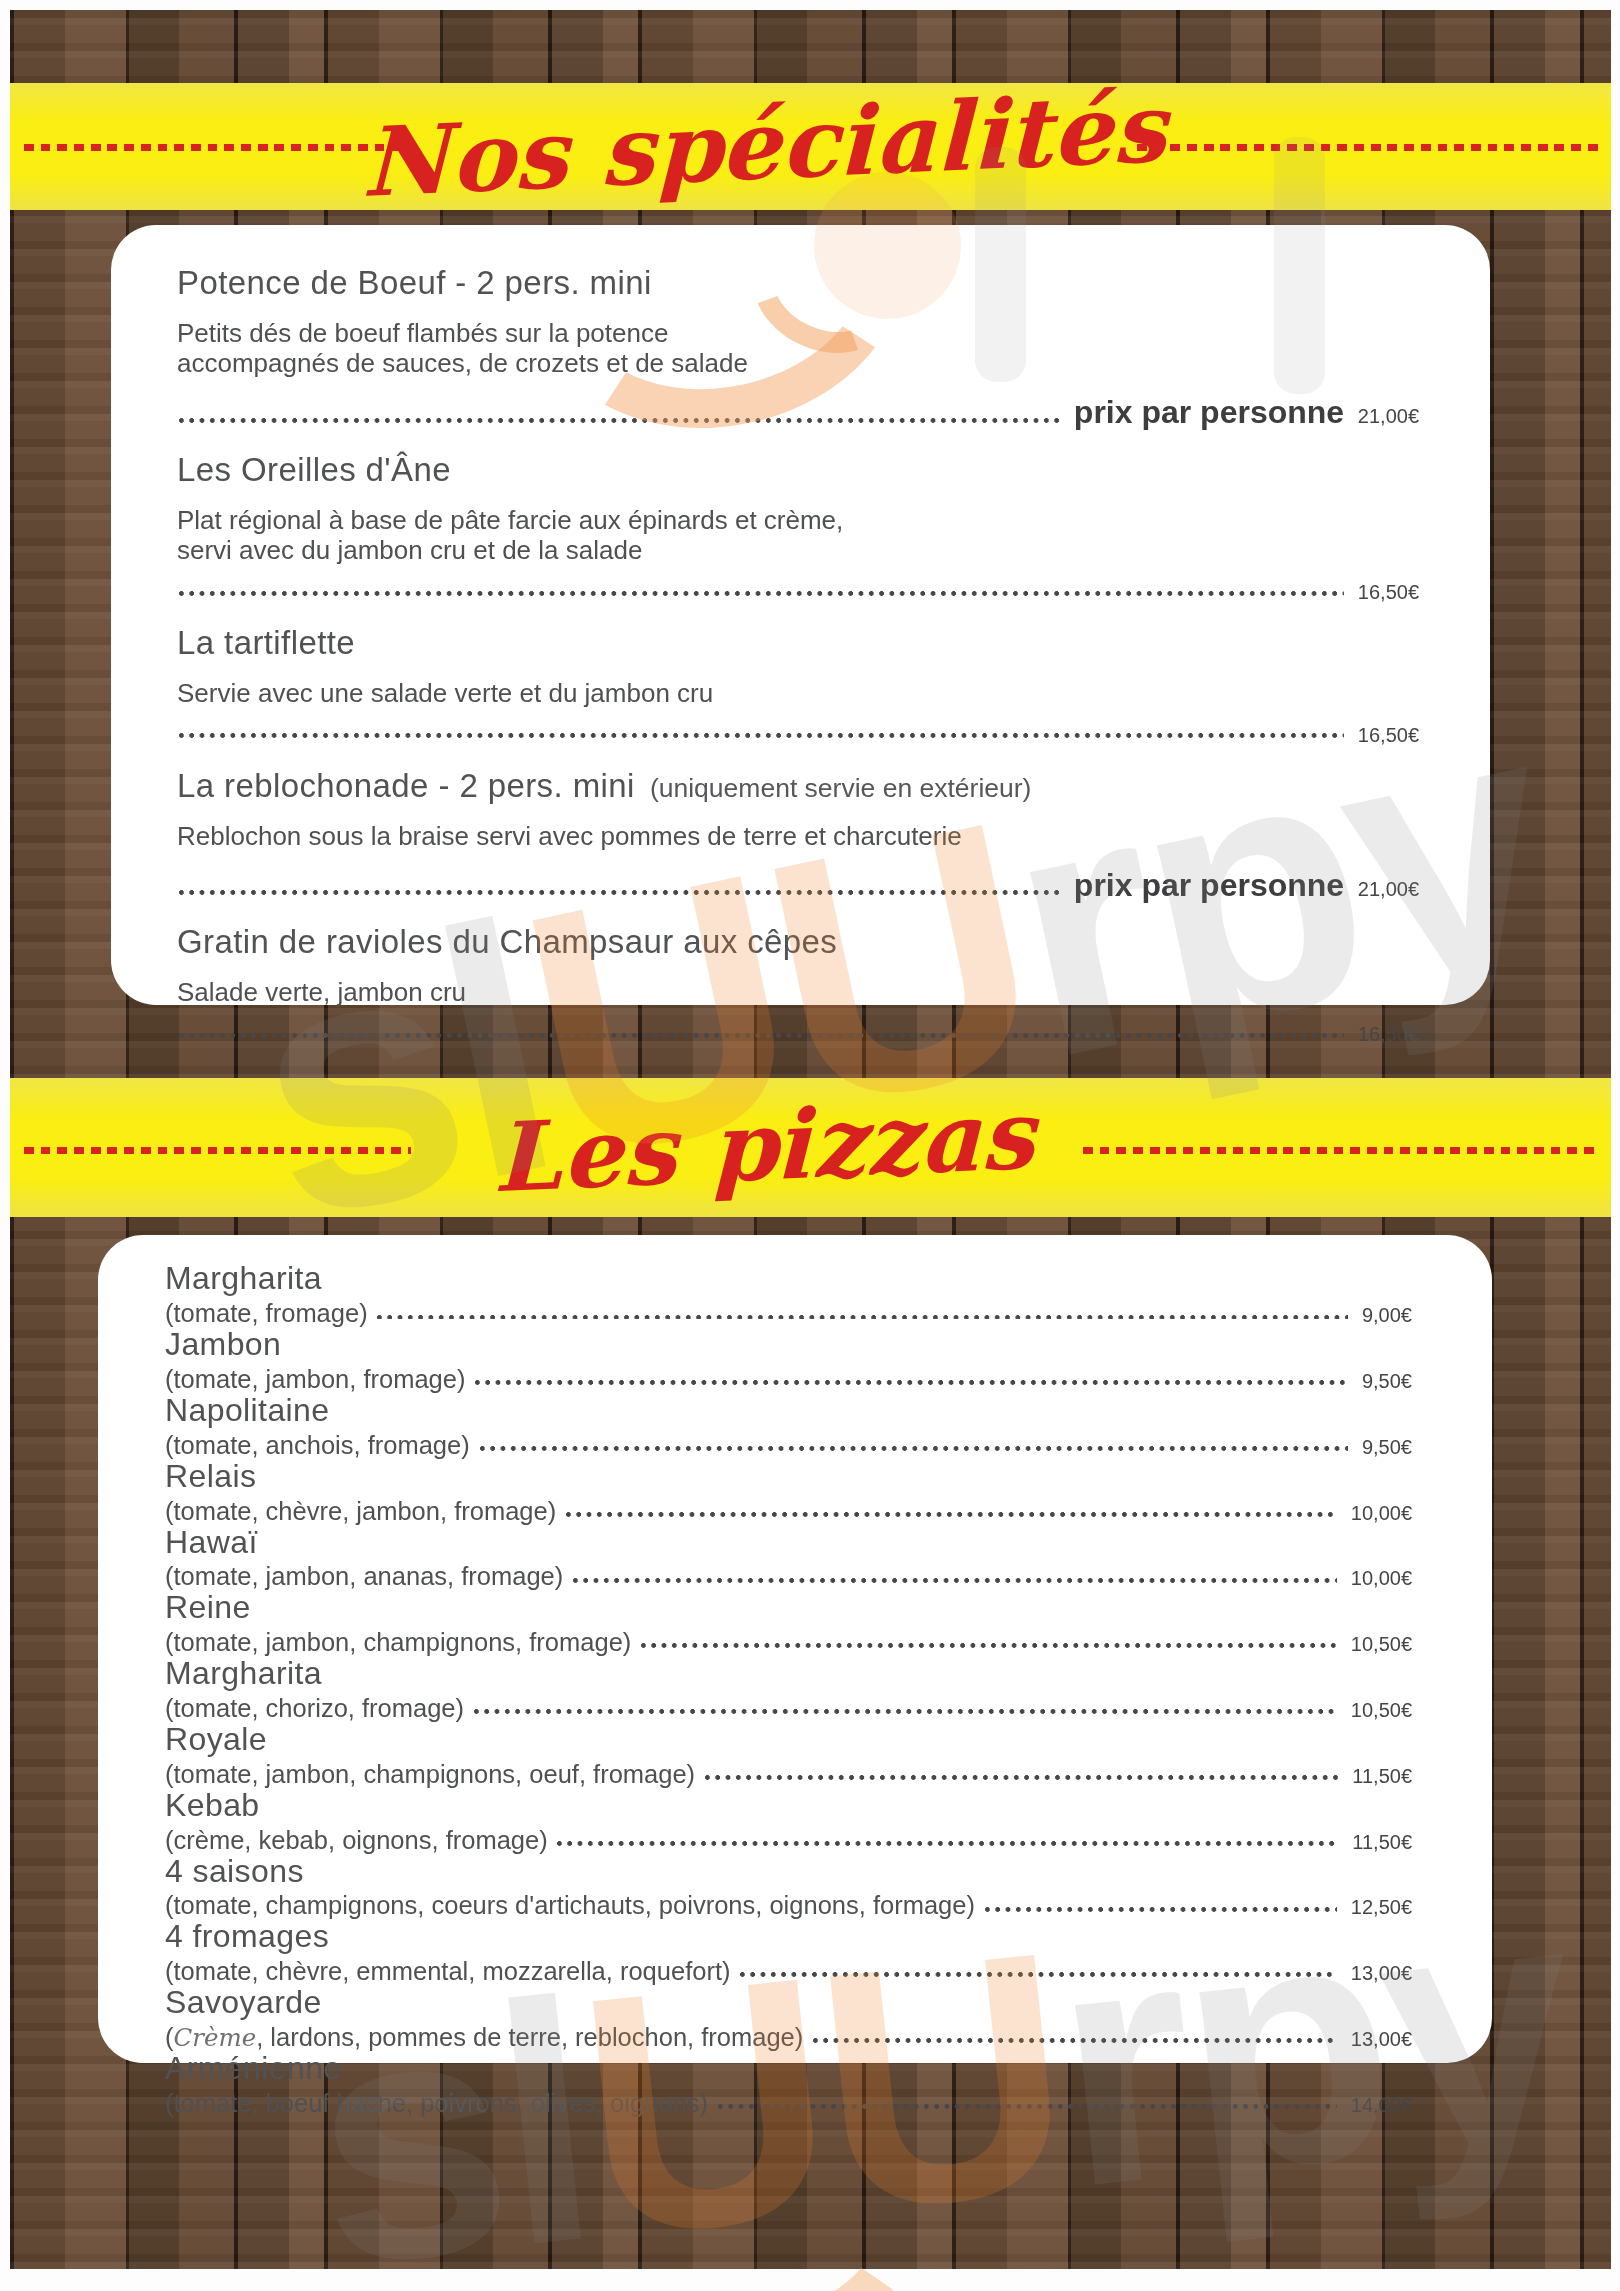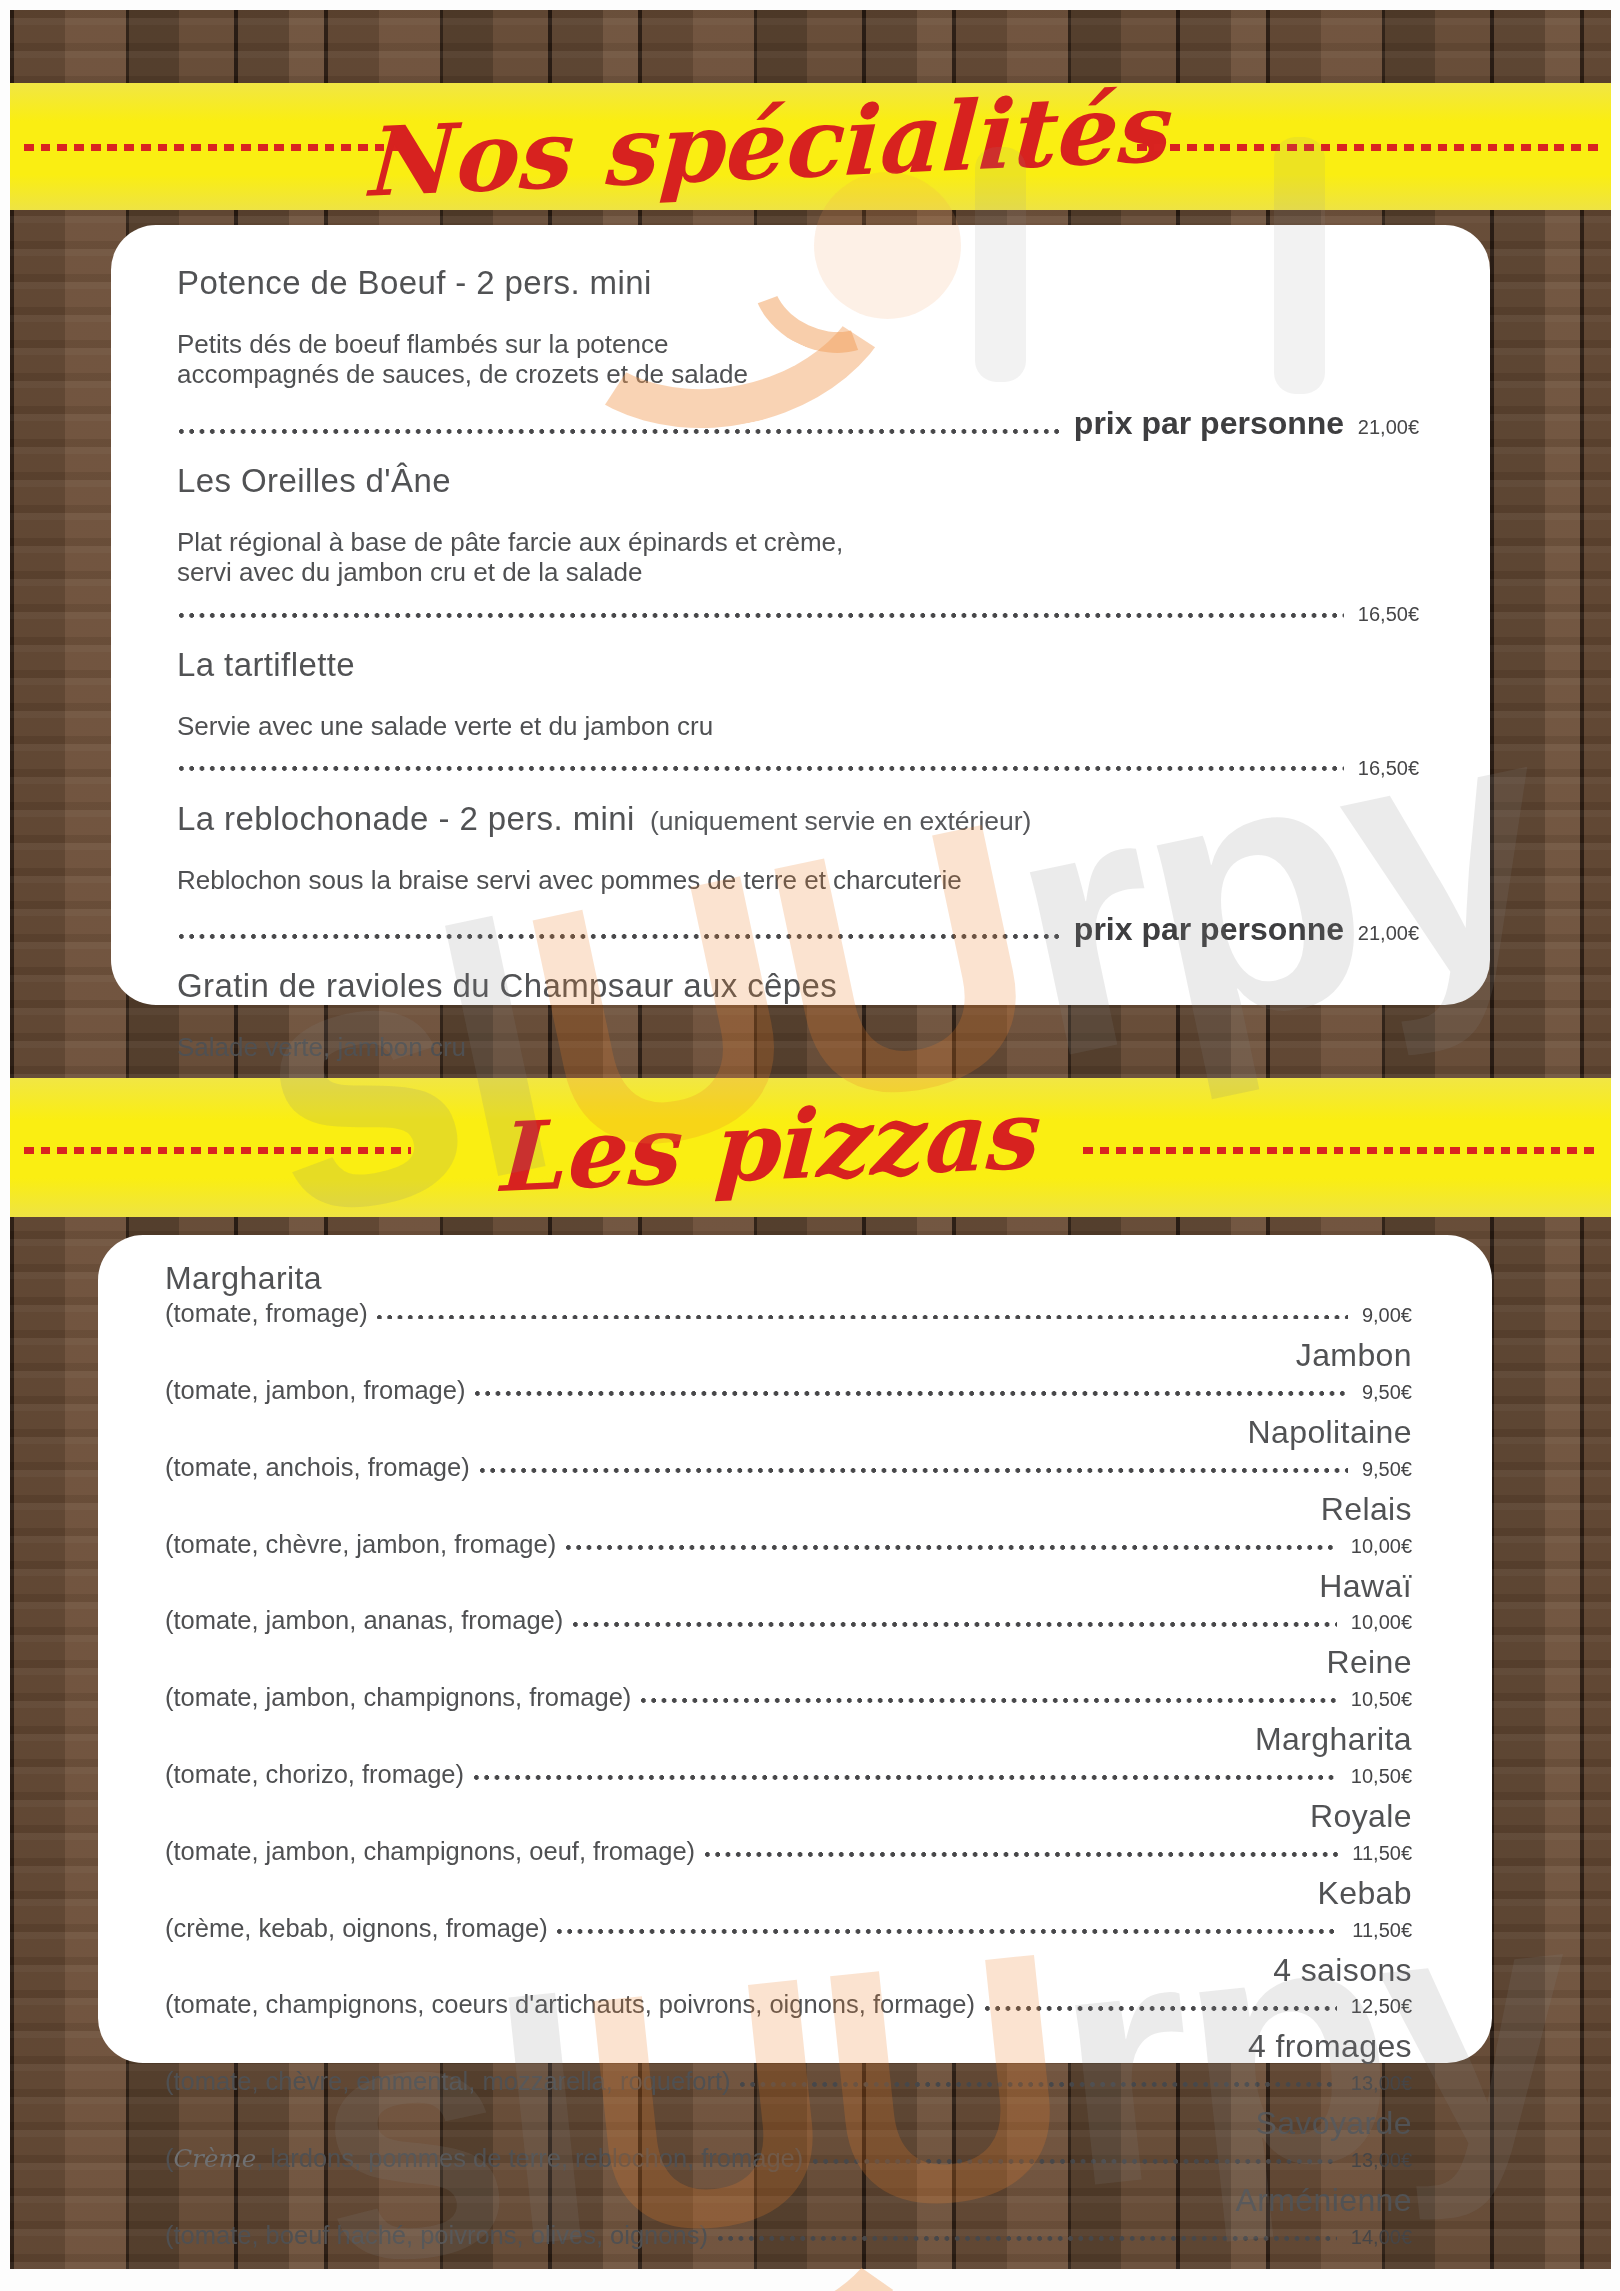--- a/index.html
+++ b/index.html
@@ -28,29 +28,29 @@
   .banner-2 .dash-left{left:14.7px;top:69px;width:387px;}
   .banner-2 .dash-right{left:1073px;top:69px;width:515px;}
 
   .card{position:absolute;background:#fff;border-radius:45px;box-sizing:border-box;color:#4d4e50;}
   .card-specialties{left:111px;top:225px;width:1379px;height:780px;padding:39px 71px 0 66px;}
   .card-pizzas{left:98px;top:1235px;width:1394px;height:828px;padding:27.4px 80px 0 67px;}
 
   .spec-item + .spec-item{margin-top:19.6px;}
   .spec-title{font-size:33px;line-height:1.15;color:#515254;letter-spacing:0.4px;}
   .spec-note{font-size:26.5px;font-weight:400;letter-spacing:0;margin-left:7.8px;color:#56575a;}
-  .spec-desc{margin-top:27px;font-size:26px;line-height:1.17;color:#4f5052;}
+  .spec-desc{margin-top:16px;font-size:26px;line-height:1.17;color:#4f5052;}
   .leader-row{display:flex;align-items:baseline;margin-top:15.7px;}
   .leader-dots{flex:1;height:4.9px;align-self:flex-end;margin:0 13.7px 8.8px 2px;background-repeat:repeat-x;
     background-image:radial-gradient(circle at 2.4px 2.4px,#474749 2.1px,transparent 2.5px);
     background-size:10.3px 4.9px;}
   .price{font-size:20px;color:#454547;white-space:nowrap;}
   .price-label{font-weight:bold;font-size:32px;color:#3e3e40;margin-right:13.7px;white-space:nowrap;}
 
-  .pz-item + .pz-item{margin-top:11px;text-align:right;}
+  .pz-item + .pz-item{margin-top:0;}
   .pz-title{font-size:32px;line-height:1.06;color:#515254;letter-spacing:0.4px;}
   .pz-row{margin-top:2.9px;}
   .pz-desc{font-size:25.5px;color:#4f5052;white-space:nowrap;}
   .pz-row .leader-dots{margin-left:9.8px;}
   .hand{font-family:"DejaVu Serif", serif;font-style:italic;font-size:24.5px;color:#6f7072;}
 
   .wm{position:absolute;font-weight:bold;line-height:1;letter-spacing:-7.8px;pointer-events:none;}
   .wm .g{color:rgba(128,128,128,.16);}
   .wm .o{color:rgba(236,126,40,.22);}
   .wm-mid{left:250px;top:789px;font-size:353px;transform:rotate(-12deg);}

